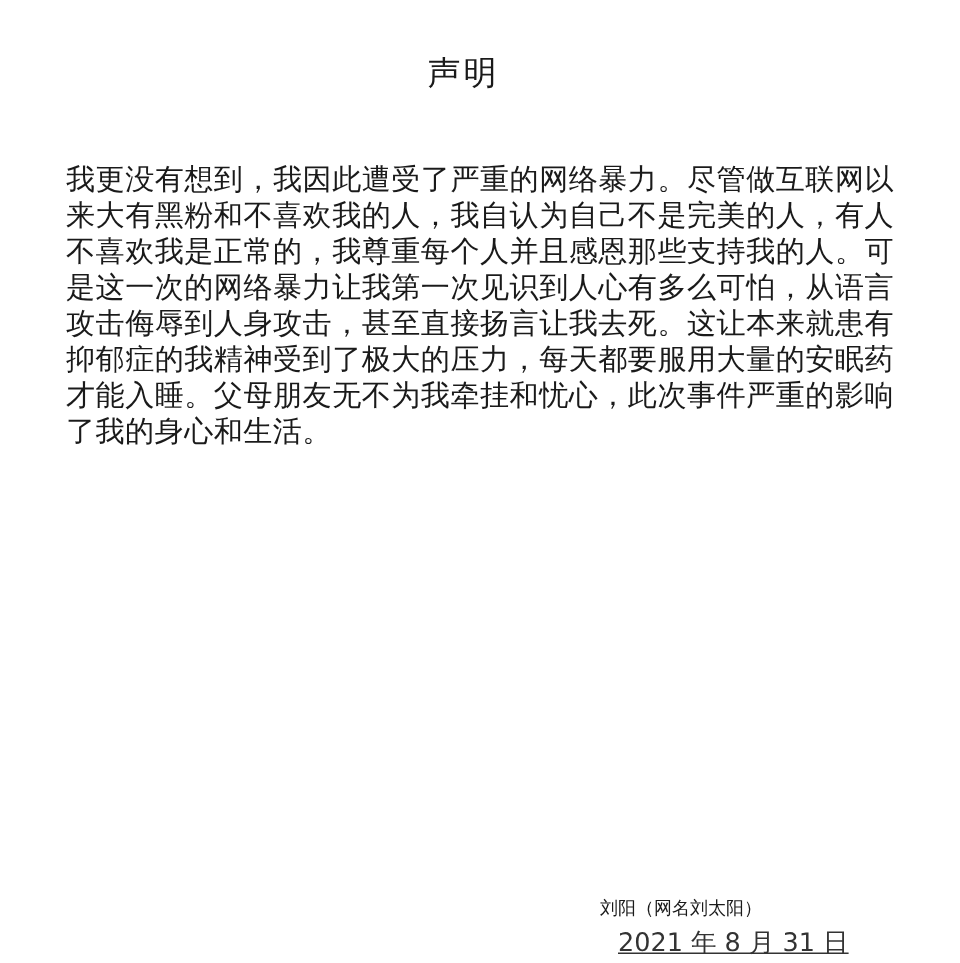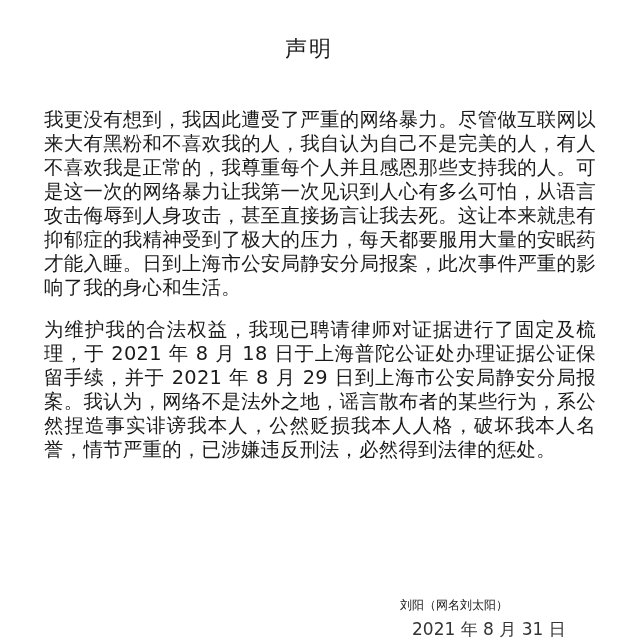--- a/index.html
+++ b/index.html
@@ -4,27 +4,26 @@
 <style>
   html, body { margin: 0; padding: 0; background: #ffffff; }
   body { width: 640px; height: 642px; position: relative; overflow: hidden;
          font-family: "DejaVu Sans", "Liberation Sans", sans-serif; color: #1a1a1a; }
   .title { position: absolute; top: 34px; left: 0; width: 618px; text-align: center;
            font-size: 22px; letter-spacing: 2px; }
   .body { position: absolute; left: 44px; width: 552px; }
   .para { font-size: 19.4px; line-height: 24px; margin: 0 0 17px 0;
           text-align: justify; text-align-last: left; letter-spacing: 0.3px; }
   .sig { position: absolute; left: 400px; font-size: 12px; line-height: 22px; }
-  .date { position: absolute; left: 412px; font-size: 17px; line-height: 22px; color: #333; }
+  .date { position: absolute; left: 412px; font-size: 17px; line-height: 22px; color: #333; text-decoration: underline; }
 </style>
 </head>
 <body>
 
 <div class="title">声明</div>
 
 <div class="body" style="top:90px;">
-  <p class="para" style="margin-top:18px;">我更没有想到，我因此遭受了严重的网络暴力。尽管做互联网以来大有黑粉和不喜欢我的人，我自认为自己不是完美的人，有人不喜欢我是正常的，我尊重每个人并且感恩那些支持我的人。可是这一次的网络暴力让我第一次见识到人心有多么可怕，从语言攻击侮辱到人身攻击，甚至直接扬言让我去死。这让本来就患有抑郁症的我精神受到了极大的压力，每天都要服用大量的安眠药才能入睡。日到上海市公安局静安分局报案，此次事件严重的影响了我的身心和生活。</p>
-  <p class="para" style="margin-top:18px;">为维护我的合法权益，我现已聘请律师对证据进行了固定及梳理，于 2021 年 8 月 18 日于上海普陀公证处办理证据公证保留手续，并于 2021 年 8 月 29 日到上海市公安局静安分局报案。我认为，网络不是法外之地，谣言散布者的某些行为，系公然捏造事实诽谤我本人，公然贬损我本人人格，破坏我本人名誉，情节严重的，已涉嫌违反刑法，必然得到法律的惩处。</p>
+  <p class="para" style="margin-top:18px;">我更没有想到，我因此遭受了严重的网络暴力。尽管做互联网以来大有黑粉和不喜欢我的人，我自认为自己不是完美的人，有人不喜欢我是正常的，我尊重每个人并且感恩那些支持我的人。可是这一次的网络暴力让我第一次见识到人心有多么可怕，从语言攻击侮辱到人身攻击，甚至直接扬言让我去死。这让本来就患有抑郁症的我精神受到了极大的压力，每天都要服用大量的安眠药才能入睡。父母朋友无不为我牵挂和忧心，此次事件严重的影响了我的身心和生活。</p>
 
 </div>
 
 <div class="sig" style="top:594px;">刘阳（网名刘太阳）</div>
 <div class="date" style="top:618px;">2021 年 8 月 31 日</div>
 
 </body></html>

